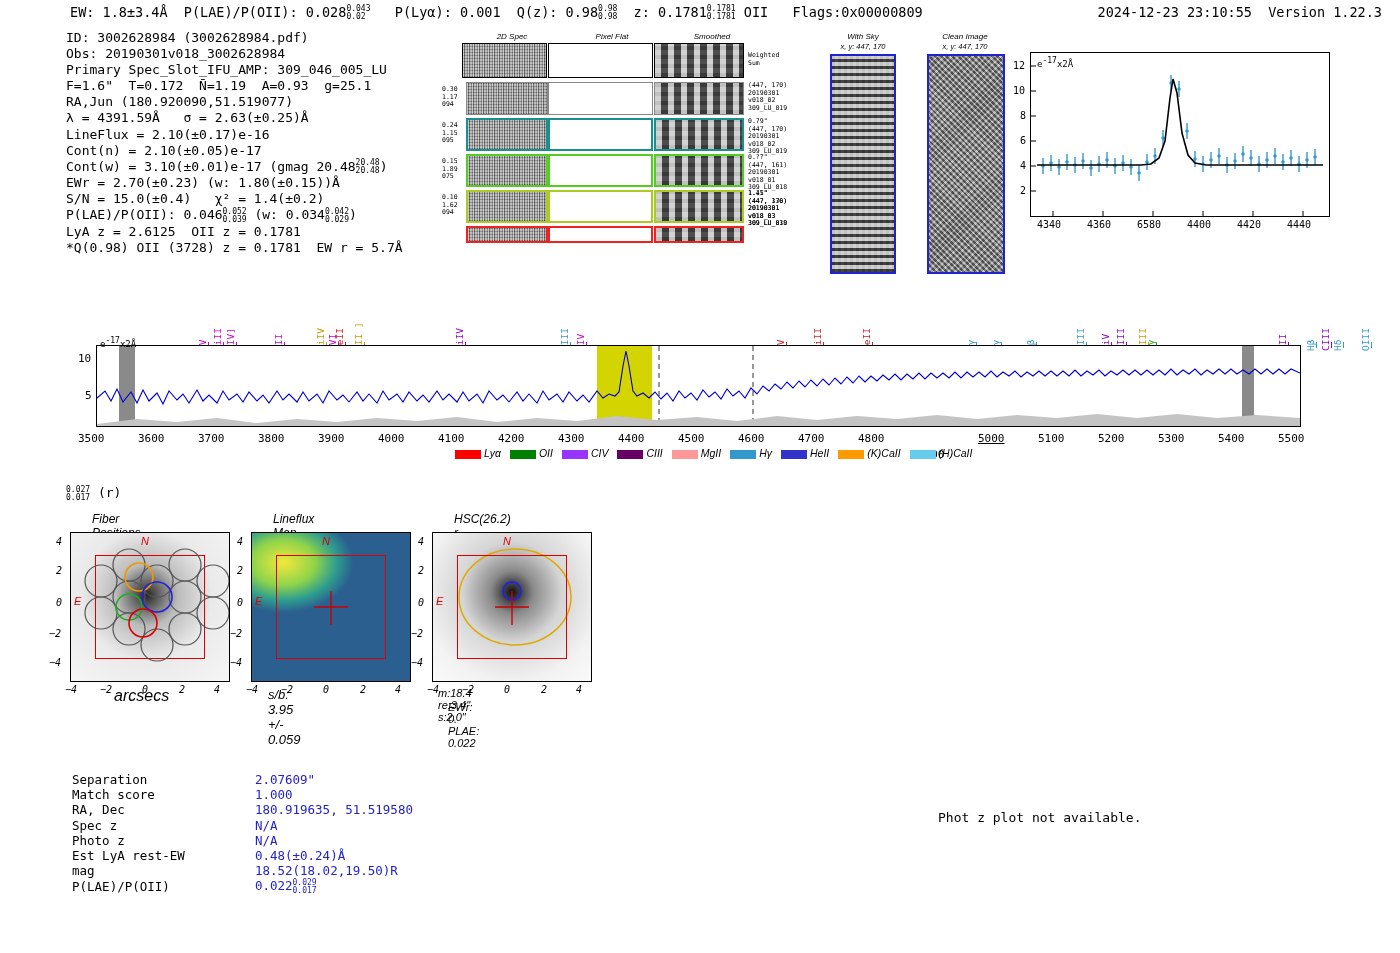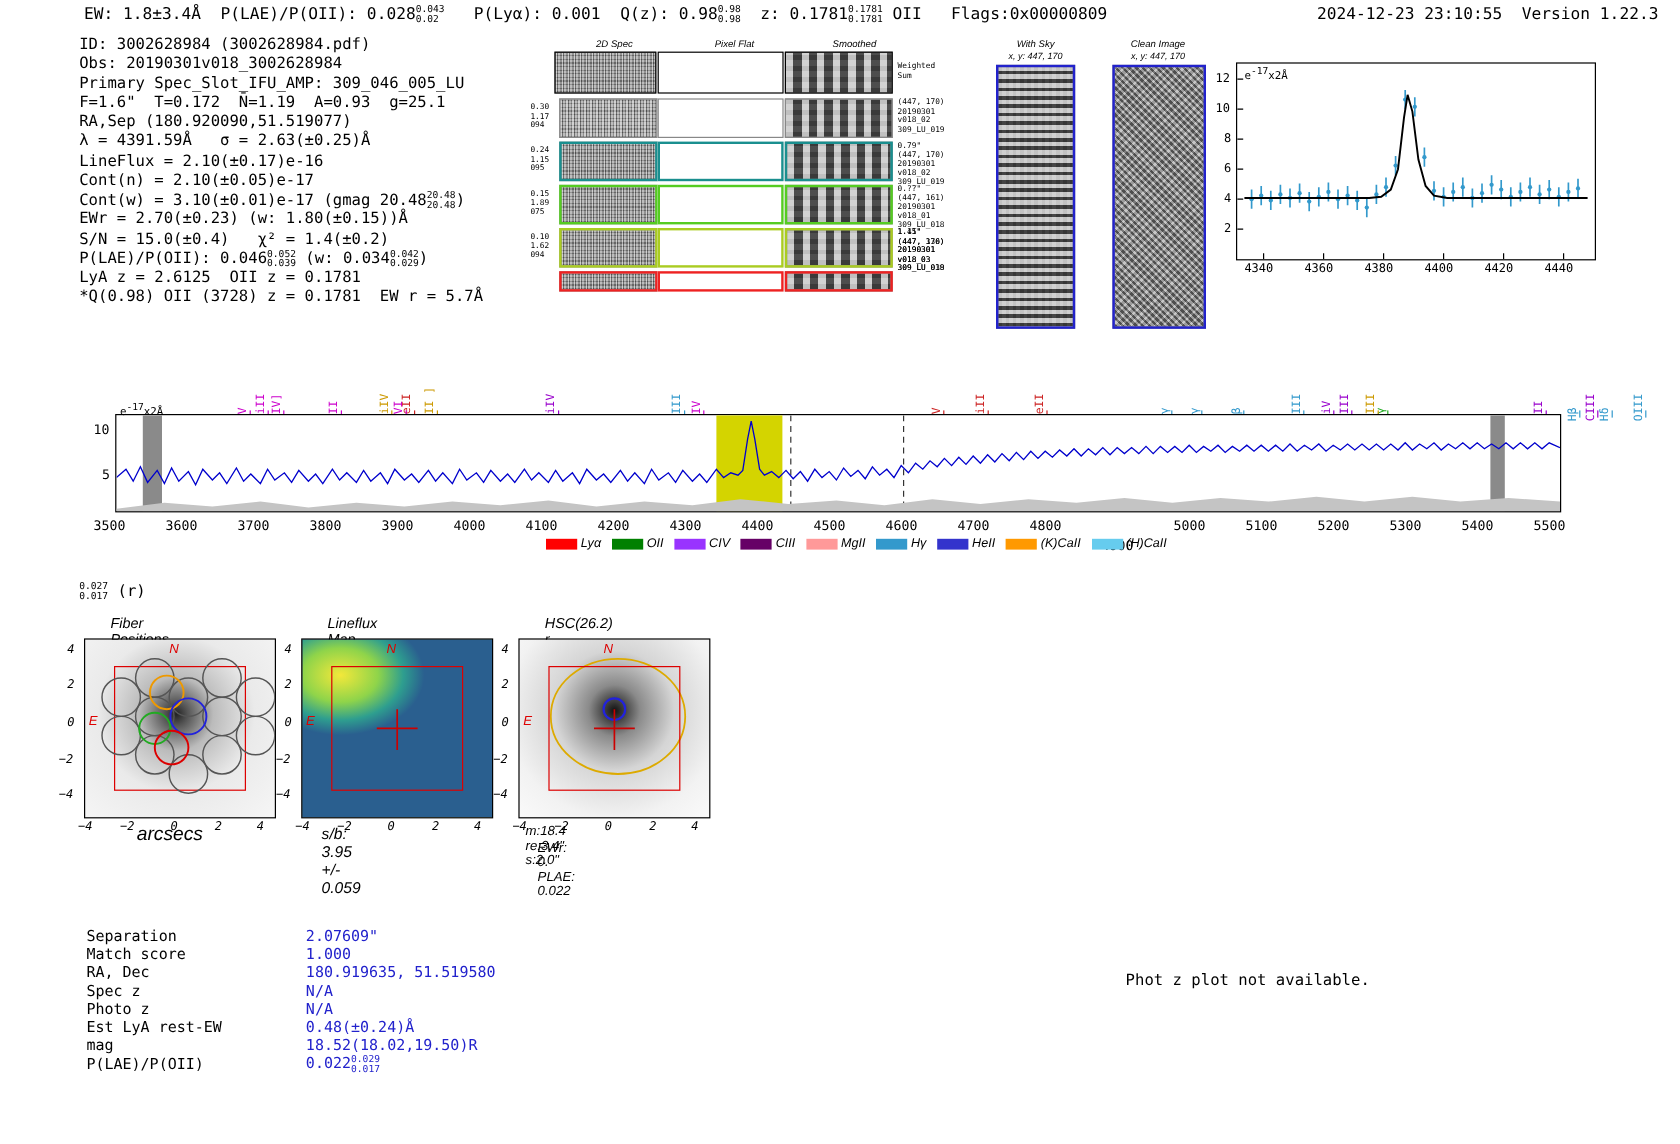--- a/index.html
+++ b/index.html
@@ -74,21 +74,21 @@
 <body>
 
 <div class="abs mono" id="top-header"><span>EW: 1.8±3.4Å</span>  <span>P(LAE)/P(OII): 0.028</span><span class="frac"><span>0.043</span><span>0.02</span></span>   <span>P(Lyα): 0.001</span>  <span>Q(z): 0.98</span><span class="frac"><span>0.98</span><span>0.98</span></span>  <span>z: 0.1781</span><span class="frac"><span>0.1781</span><span>0.1781</span></span> <span>OII</span>   <span>Flags:0x00000809</span></div>
 
 <div class="abs mono" id="top-date"><span>2024-12-23 23:10:55</span>  <span>Version 1.22.3</span></div>
 
 <div class="abs mono" id="info-block"><span>ID: 3002628984 (3002628984.pdf)</span>
 <span>Obs: 20190301v018_3002628984</span>
 <span>Primary Spec_Slot_IFU_AMP: 309_046_005_LU</span>
 <span>F=1.6"  T=0.172  N̄=1.19  A=0.93  g=25.1</span>
-<span>RA,Sep (180.920090,51.519077)</span>
+<span>RA,Jun (180.920090,51.519077)</span>
 <span>λ = 4391.59Å   σ = 2.63(±0.25)Å</span>
 <span>LineFlux = 2.10(±0.17)e-16</span>
 <span>Cont(n) = 2.10(±0.05)e-17</span>
 <span>Cont(w) = 3.10(±0.01)e-17 (gmag 20.48</span><span class="frac"><span>20.48</span><span>20.48</span></span><span>)</span>
 <span>EWr = 2.70(±0.23) (w: 1.80(±0.15))Å</span>
 <span>S/N = 15.0(±0.4)   χ² = 1.4(±0.2)</span>
 <span>P(LAE)/P(OII): 0.046</span><span class="frac"><span>0.052</span><span>0.039</span></span> <span>(w: 0.034</span><span class="frac"><span>0.042</span><span>0.029</span></span><span>)</span>
 <span>LyA z = 2.6125  OII z = 0.1781</span>
 <span>*Q(0.98) OII (3728) z = 0.1781  EW r = 5.7Å</span></div>
 
@@ -279,21 +279,21 @@
     <path d="M6,112 L110,112 L120,111 L128,105 L134,88 L139,45 L142,26 L146,40 L151,80 L157,102 L164,110 L175,112 L292,112" fill="none" stroke="#000" stroke-width="1.6"></path>
   </svg>
   <div class="abs mono" style="left:-18px;top:7px;font-size:10px;">12</div>
   <div class="abs mono" style="left:-18px;top:32px;font-size:10px;">10</div>
   <div class="abs mono" style="left:-11px;top:57px;font-size:10px;">8</div>
   <div class="abs mono" style="left:-11px;top:82px;font-size:10px;">6</div>
   <div class="abs mono" style="left:-11px;top:107px;font-size:10px;">4</div>
   <div class="abs mono" style="left:-11px;top:132px;font-size:10px;">2</div>
   <div class="abs mono" style="left:6px;top:166px;font-size:10px;">4340</div>
   <div class="abs mono" style="left:56px;top:166px;font-size:10px;">4360</div>
-  <div class="abs mono" style="left:106px;top:166px;font-size:10px;">4380</div>
+  <div class="abs mono" style="left:106px;top:166px;font-size:10px;">6580</div>
   <div class="abs mono" style="left:156px;top:166px;font-size:10px;">4400</div>
   <div class="abs mono" style="left:206px;top:166px;font-size:10px;">4420</div>
   <div class="abs mono" style="left:256px;top:166px;font-size:10px;">4440</div>
 </div>
 
 <div class="abs" id="spec-labels" style="left:0;top:0;">
     <div class="vlab" style="left: 208px; top: 340px; color: rgb(204, 0, 204);">NV</div>
     <div style="position: absolute; left: 208px; top: 342px; width: 1px; height: 6px; background: rgb(204, 0, 204);"></div>
     <div class="vlab" style="left: 223px; top: 340px; color: rgb(204, 0, 204);">SiII</div>
     <div style="position: absolute; left: 223px; top: 342px; width: 1px; height: 6px; background: rgb(204, 0, 204);"></div>
@@ -380,21 +380,21 @@
   <div class="ticklbl" style="left:282px;top:4px;">4000</div>
   <div class="ticklbl" style="left:342px;top:4px;">4100</div>
   <div class="ticklbl" style="left:402px;top:4px;">4200</div>
   <div class="ticklbl" style="left:462px;top:4px;">4300</div>
   <div class="ticklbl" style="left:522px;top:4px;">4400</div>
   <div class="ticklbl" style="left:582px;top:4px;">4500</div>
   <div class="ticklbl" style="left:642px;top:4px;">4600</div>
   <div class="ticklbl" style="left:702px;top:4px;">4700</div>
   <div class="ticklbl" style="left:762px;top:4px;">4800</div>
   <div class="ticklbl" style="left:822px;top:20px;">4900</div>
-  <div class="ticklbl" style="left:882px;top:4px;">5000</div>
+  <div class="ticklbl" style="left:882px;top:4px;text-decoration:underline;">5000</div>
   <div class="ticklbl" style="left:942px;top:4px;">5100</div>
   <div class="ticklbl" style="left:1002px;top:4px;">5200</div>
   <div class="ticklbl" style="left:1062px;top:4px;">5300</div>
   <div class="ticklbl" style="left:1122px;top:4px;">5400</div>
   <div class="ticklbl" style="left:1182px;top:4px;">5500</div>
 </div>
 
 <div class="abs sans" id="legend">
   <span><span class="lgbox" style="background:#ff0000"></span><span>Lyα</span></span>
   <span><span class="lgbox" style="background:#008000"></span><span>OII</span></span>

